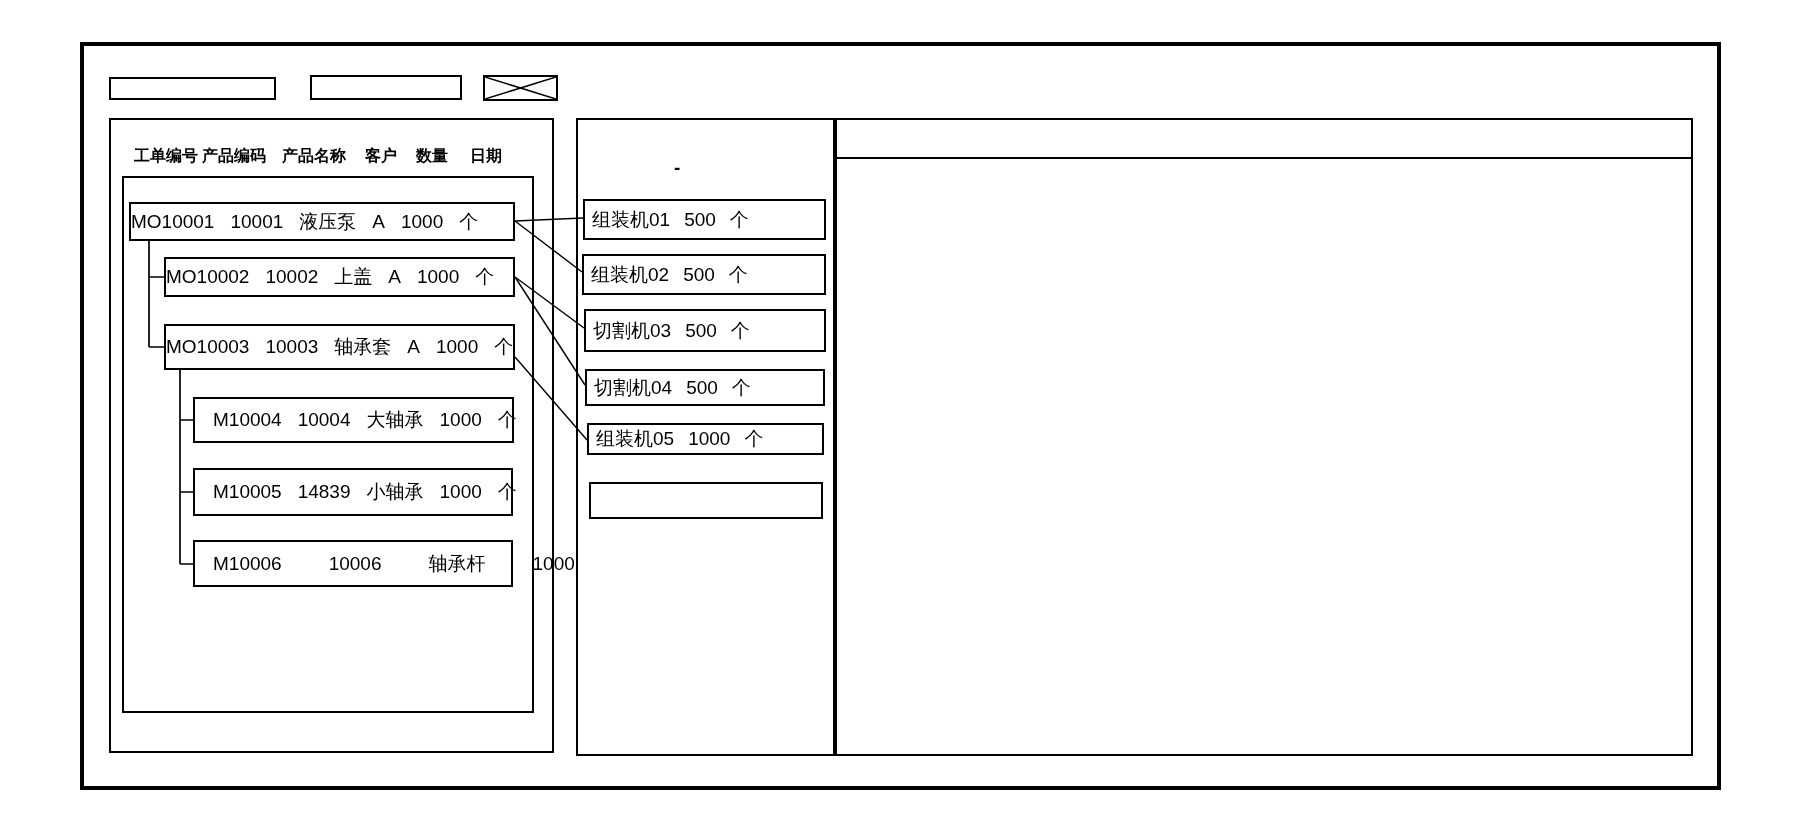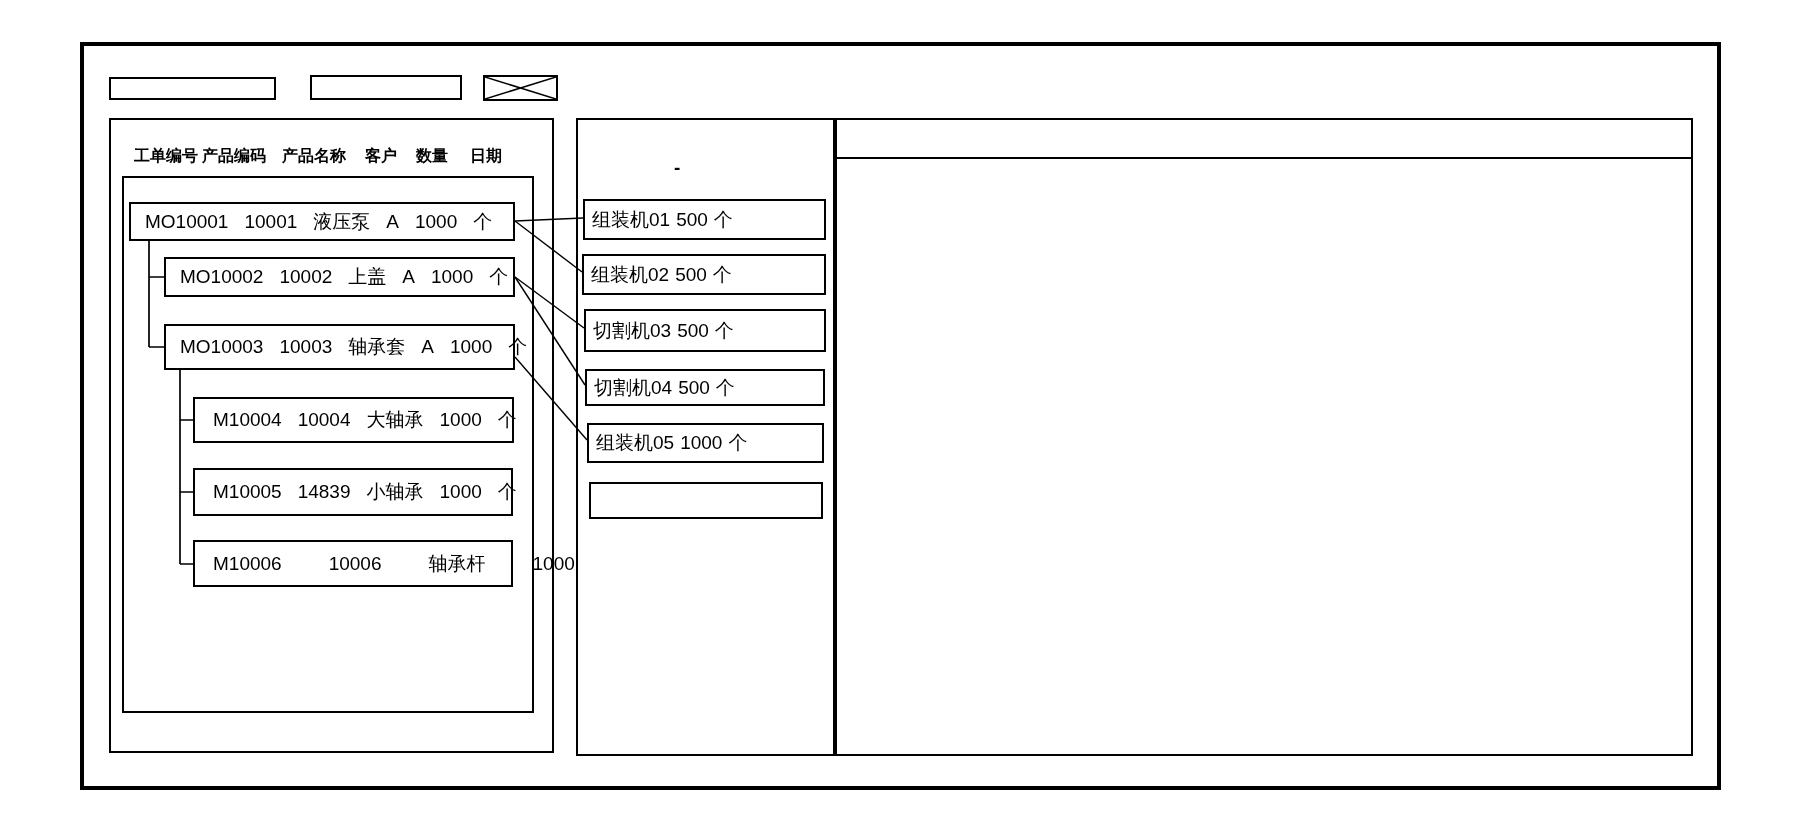--- a/index.html
+++ b/index.html
@@ -3,23 +3,23 @@
 <meta charset="utf-8">
 <style>
   html,body{margin:0;padding:0;background:#ffffff;}
   #canvas{position:relative;width:1819px;height:833px;background:#ffffff;
           font-family:"Liberation Sans","DejaVu Sans",sans-serif;color:#000;}
   .abs{position:absolute;box-sizing:border-box;}
   .window-frame{border:4px solid #000;background:#fff;}
   .panel{border:2px solid #000;background:#fff;}
   .wirebox{border:2px solid #000;background:#fff;display:flex;align-items:center;}
   .input-box{border:2px solid #000;background:#fff;}
-  .tree-node{padding-left:14px;gap:16px;font-size:19px;white-space:nowrap;}
+  .tree-node{gap:16px;font-size:19px;white-space:nowrap;}
   .tree-node span{display:inline-block;}
-  .machine-slot{padding-left:7px;gap:6px;font-size:19px;white-space:nowrap;}
+  .machine-slot{padding-left:7px;gap:14px;font-size:19px;white-space:nowrap;}
   .col-header{position:absolute;top:146px;font-size:16px;font-weight:600;white-space:nowrap;}
   .divider-line{border-top:2px solid #000;height:0;}
   .dot-mark{font-size:19px;font-weight:700;line-height:1;}
   svg.overlay{position:absolute;left:0;top:0;pointer-events:none;}
   .xbox svg{display:block;}
 </style>
 </head>
 <body>
 
 <div id="canvas">
@@ -113,21 +113,21 @@
     <div class="abs wirebox machine-slot" style="left:584px;top:309px;width:242px;height:43px;">
       <span>切割机03</span>
       <span>500</span>
       <span>个</span>
     </div>
     <div class="abs wirebox machine-slot" style="left:585px;top:369px;width:240px;height:37px;">
       <span>切割机04</span>
       <span>500</span>
       <span>个</span>
     </div>
-    <div class="abs wirebox machine-slot" style="left:587px;top:423px;width:237px;height:40px;">
+    <div class="abs wirebox machine-slot" style="left:587px;top:423px;width:237px;height:32px;">
       <span>组装机05</span>
       <span>1000</span>
       <span>个</span>
     </div>
     <div class="abs wirebox machine-slot" style="left:589px;top:482px;width:234px;height:37px;">
       <span></span>
     </div>
   </div>
 
   <div>

